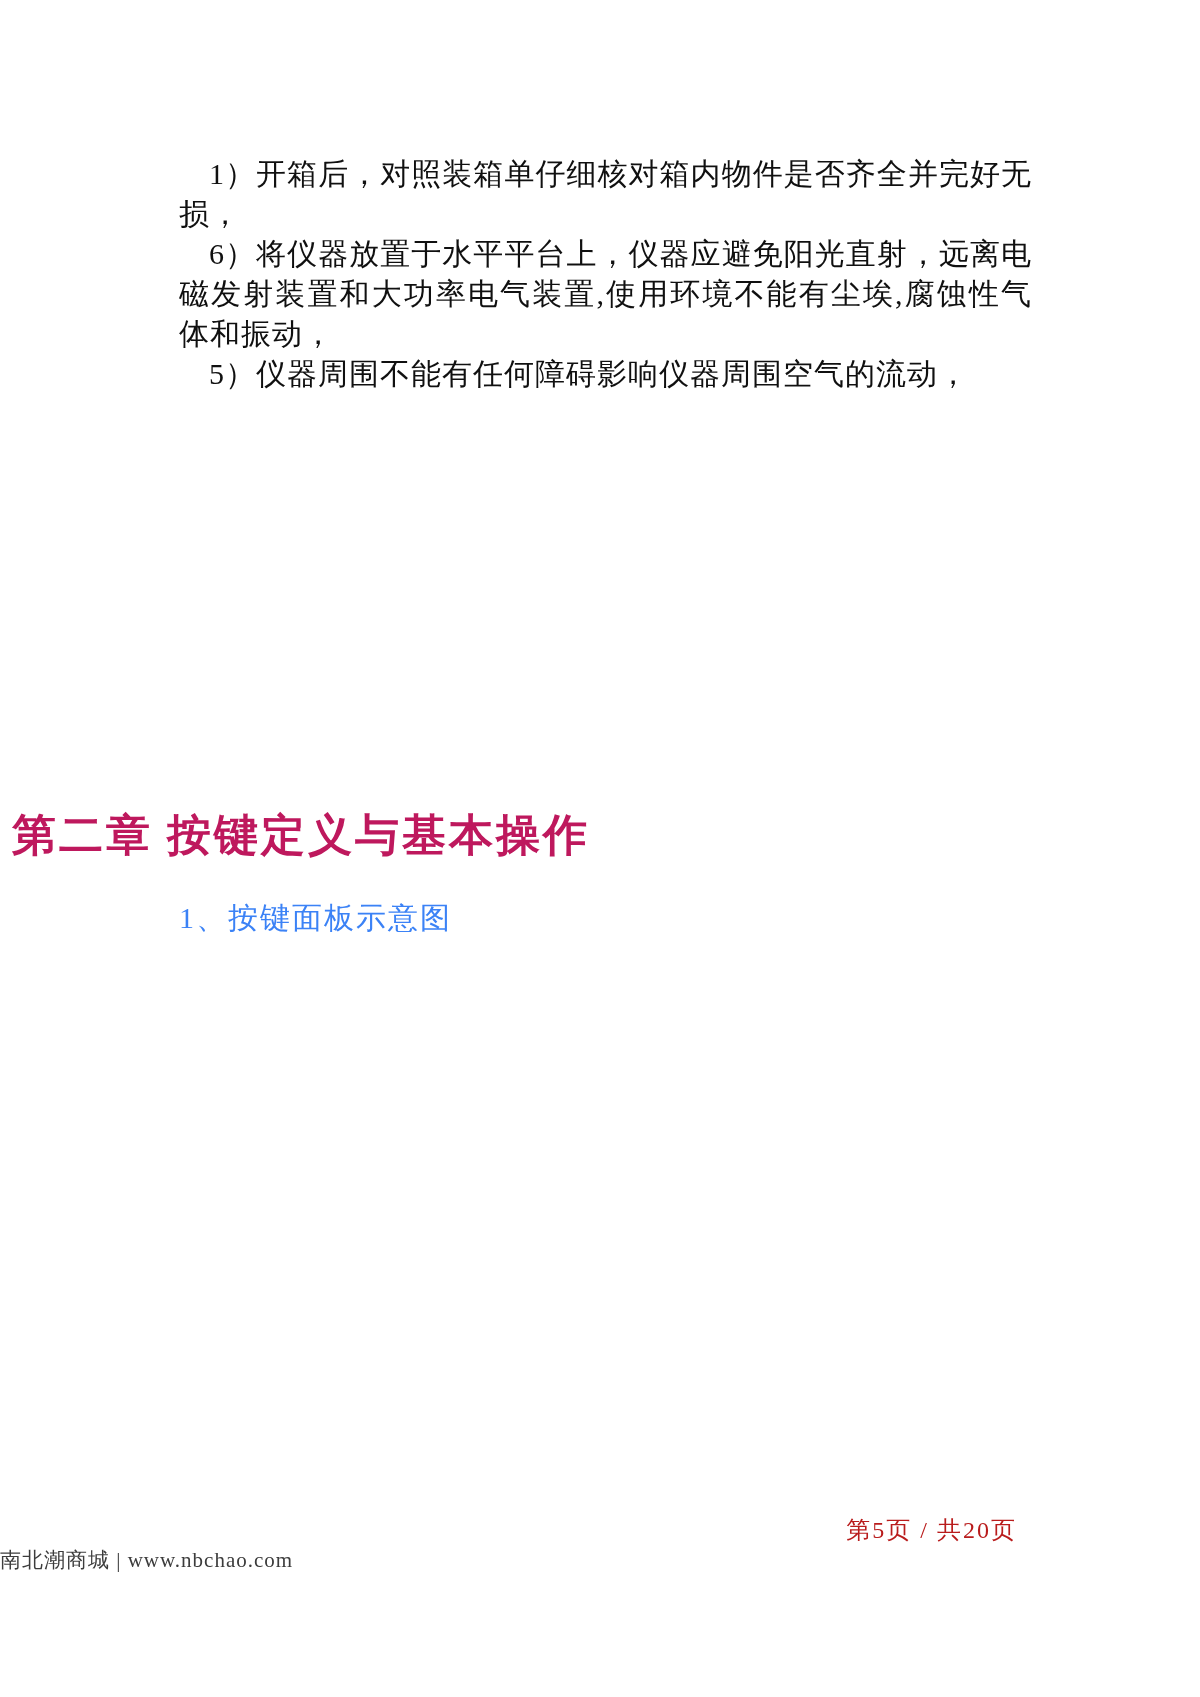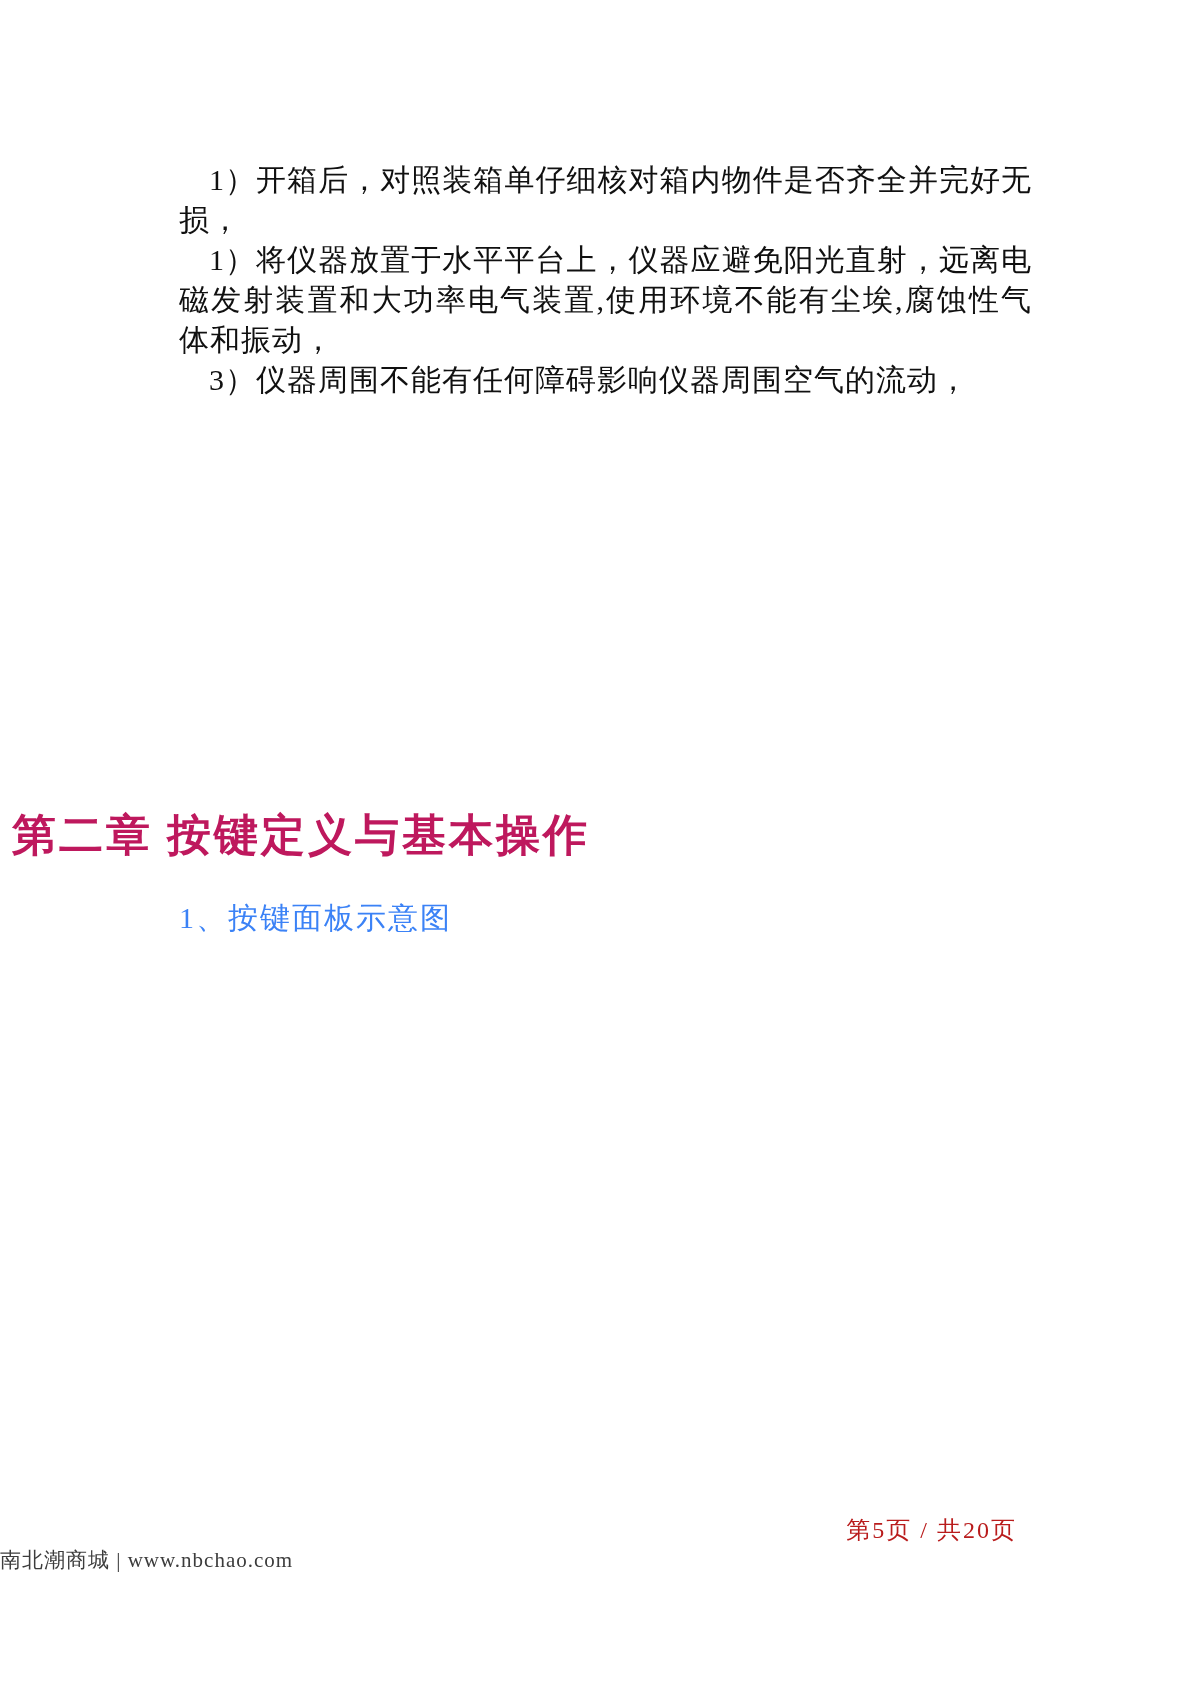--- a/index.html
+++ b/index.html
@@ -9,21 +9,21 @@
     width: 1200px;
     height: 1697px;
     background: #ffffff;
     overflow: hidden;
     font-family: "Liberation Serif", "DejaVu Serif", serif;
     color: #101010;
   }
   .content {
     position: absolute;
     left: 179px;
-    top: 160px;
+    top: 154px;
     width: 853px;
   }
   .body-para {
     font-size: 30px;
     line-height: 40px;
     text-align: justify;
     text-indent: 1em;
     letter-spacing: 1px;
   }
   .chapter-heading {
@@ -64,22 +64,22 @@
     letter-spacing: 1px;
     color: #3c3c3c;
   }
 </style>
 </head>
 <body>
 
 <div class="page">
   <div class="content">
     <p class="body-para">1）开箱后，对照装箱单仔细核对箱内物件是否齐全并完好无损，</p>
-    <p class="body-para">1）将仪器放置于水平平台上，仪器应避免阳光直射，远离电磁发射装置和大功率电气装置,使用环境不能有尘埃,腐蚀性气体和振动，</p>
-    <p class="body-para">3）仪器周围不能有任何障碍影响仪器周围空气的流动，</p>
+    <p class="body-para">6）将仪器放置于水平平台上，仪器应避免阳光直射，远离电磁发射装置和大功率电气装置,使用环境不能有尘埃,腐蚀性气体和振动，</p>
+    <p class="body-para">5）仪器周围不能有任何障碍影响仪器周围空气的流动，</p>
   </div>
 
   <h1 class="chapter-heading">第二章 按键定义与基本操作</h1>
 
   <h2 class="section-heading">1、按键面板示意图</h2>
 
   <div class="page-indicator">第5页 / 共20页</div>
 
   <div class="watermark">南北潮商城 | www.nbchao.com</div>
 </div>

